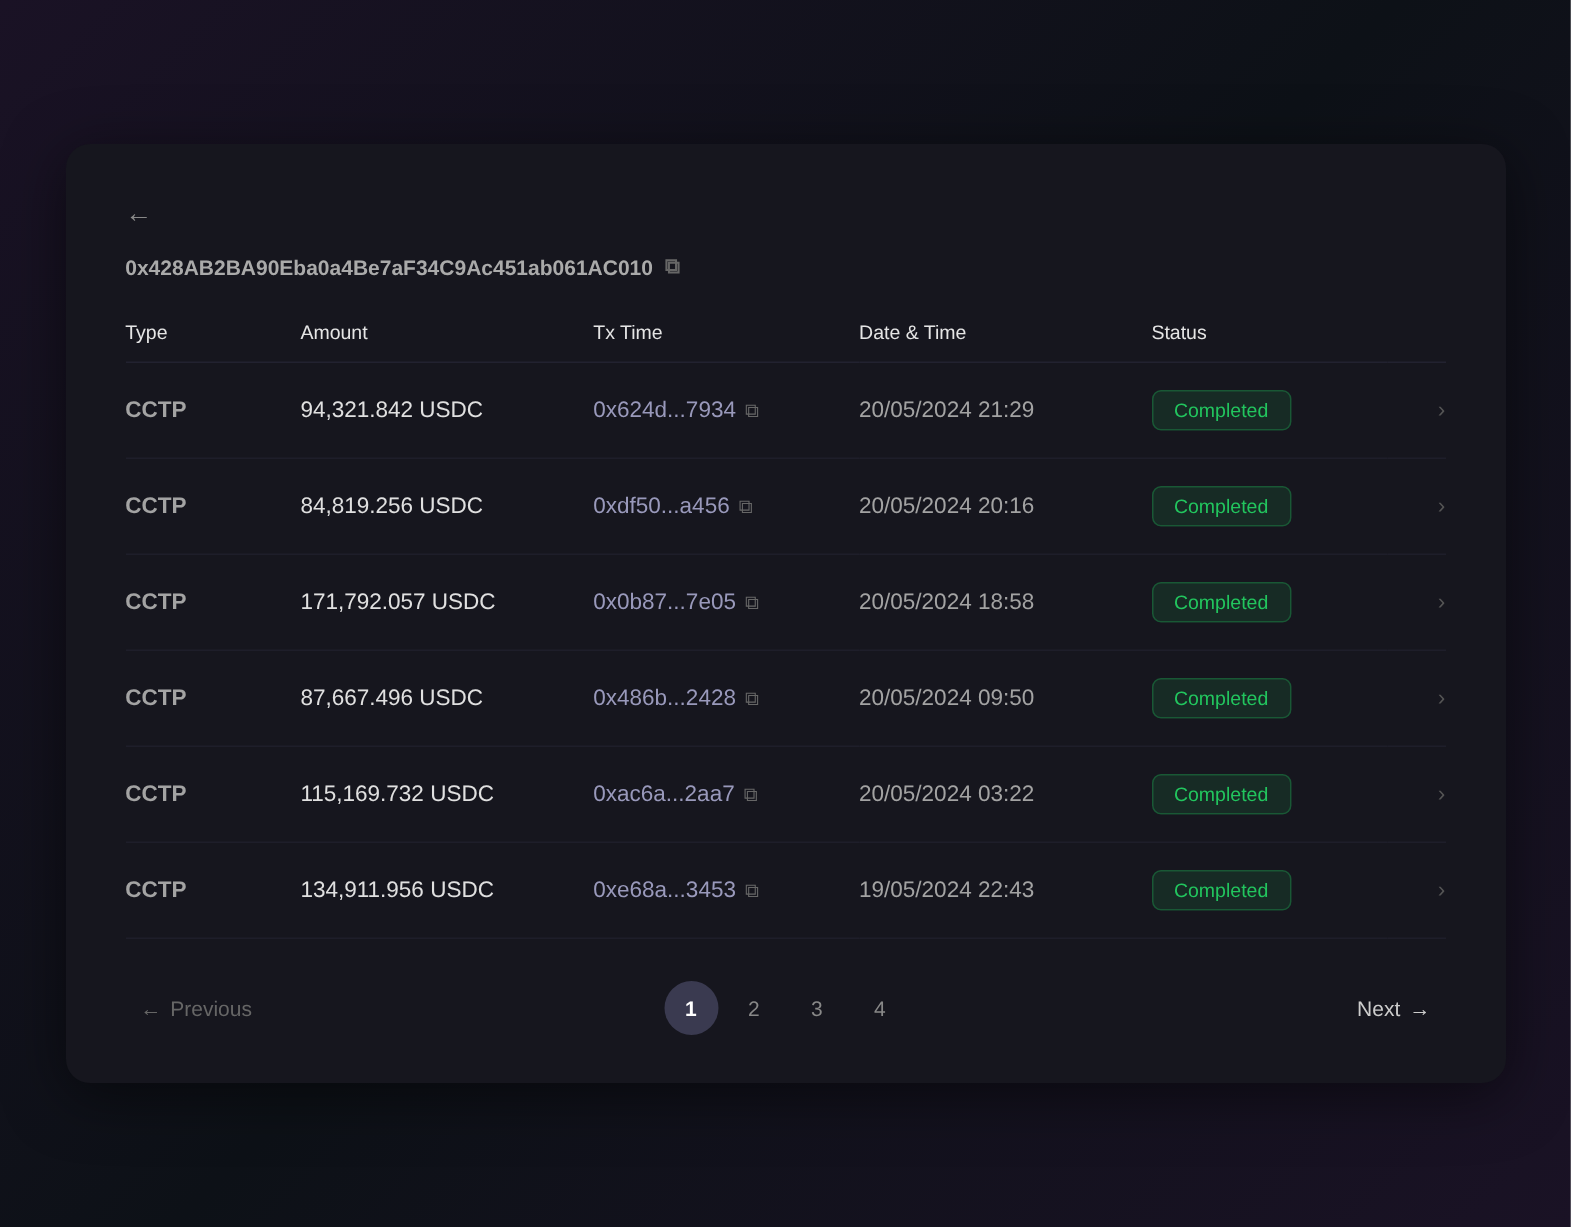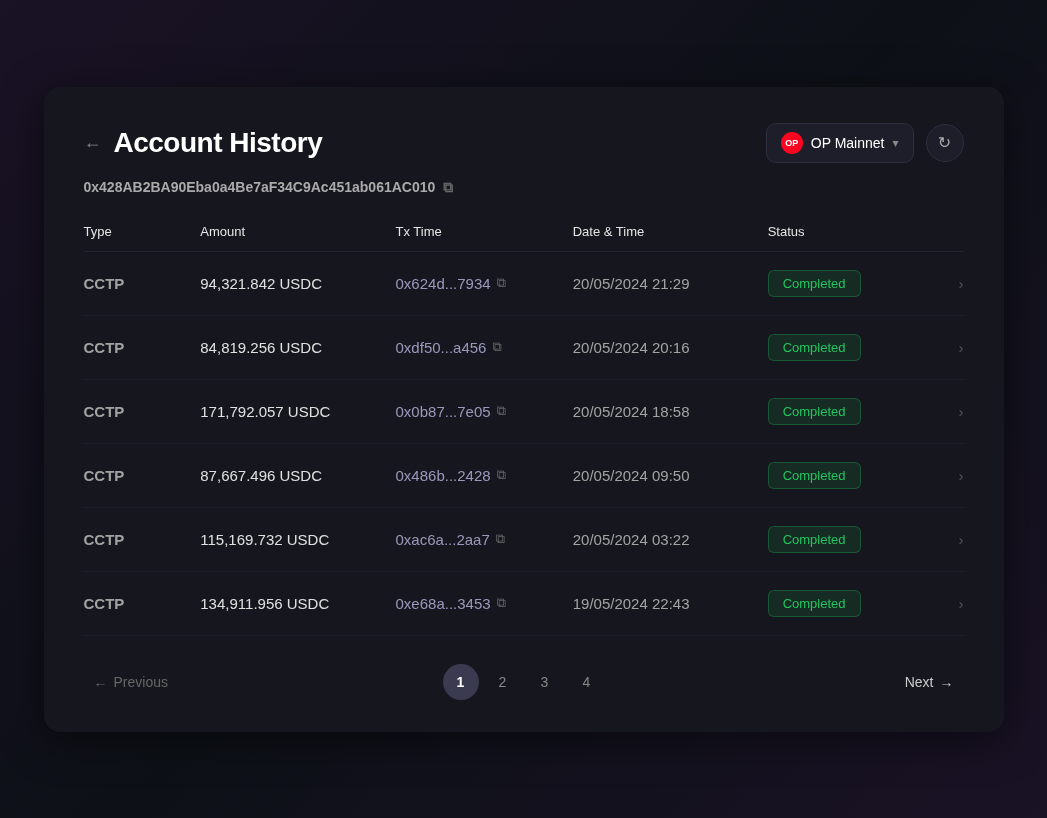--- a/index.html
+++ b/index.html
@@ -219,31 +219,20 @@
       font-weight: 600;
     }
   </style>
 </head>
 <body>
 
 <div class="card">
   <div class="header-row">
     <div class="header-left">
       <span class="back-btn">←</span>
-      <h1 class="page-title">Account History</h1>
-    </div>
-    <div class="header-right">
-      <div class="network-btn">
-        <div class="network-icon">OP</div>
-        <span>OP Mainnet</span>
-        <span class="chevron-icon">▾</span>
-      </div>
-      <div class="refresh-btn">
-        <span>↻</span>
-      </div>
     </div>
   </div>
 
   <div class="address-row">
     <span>0x428AB2BA90Eba0a4Be7aF34C9Ac451ab061AC010</span>
     <span class="copy-icon">⧉</span>
   </div>
 
   <table>
     <thead>

